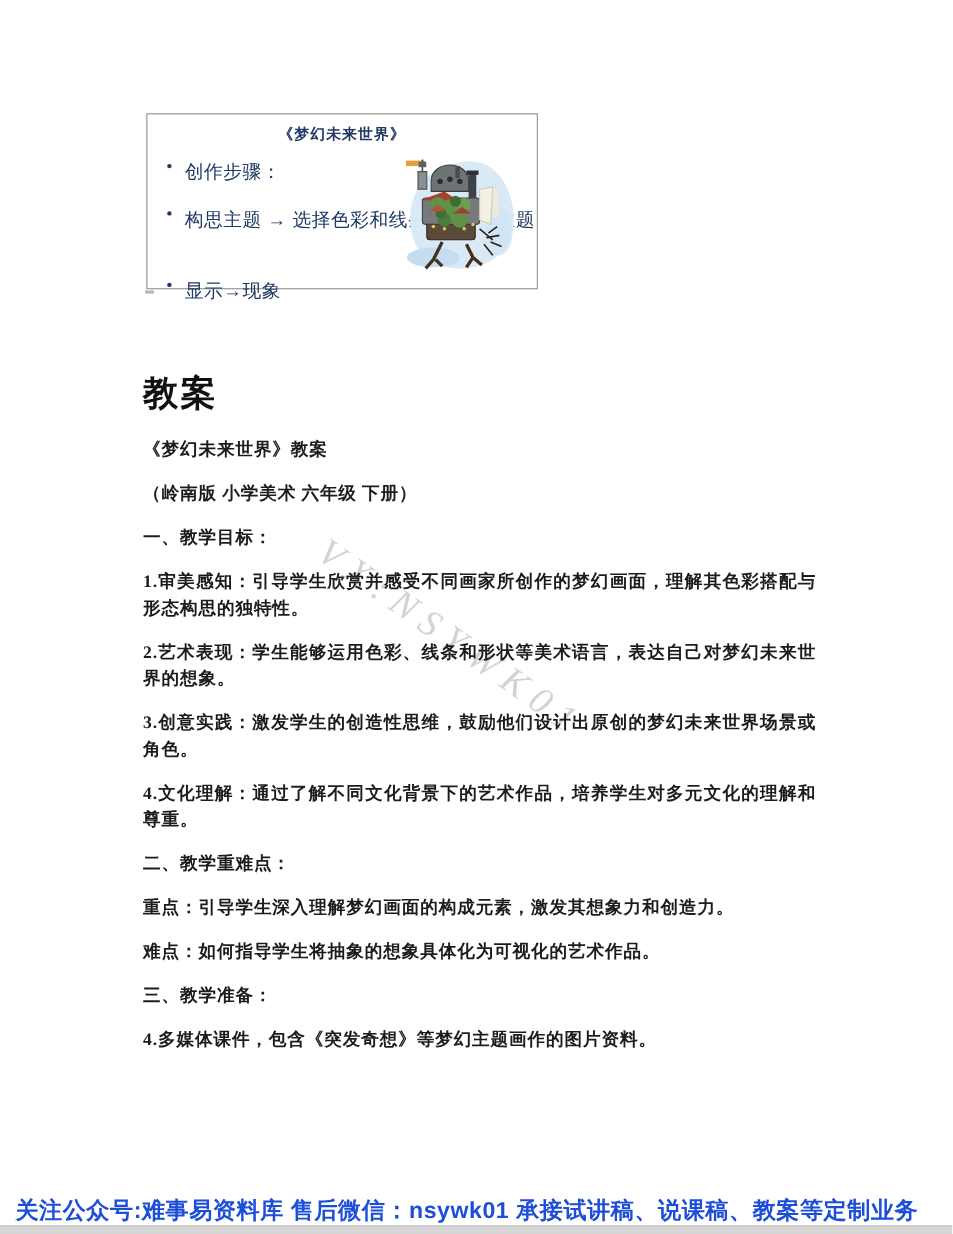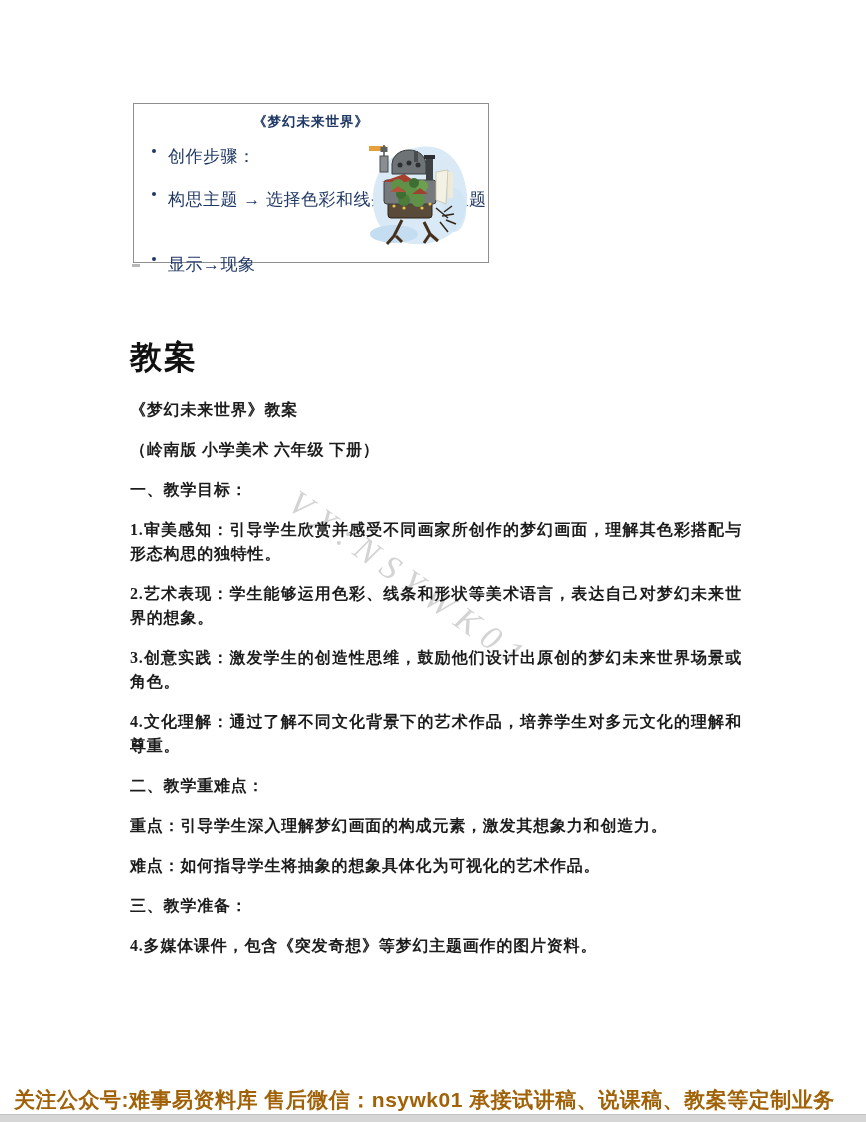--- a/index.html
+++ b/index.html
@@ -135,16 +135,16 @@
       <p class="para">重点：引导学生深入理解梦幻画面的构成元素，激发其想象力和创造力。</p>
 
       <p class="para">难点：如何指导学生将抽象的想象具体化为可视化的艺术作品。</p>
 
       <p class="para">三、教学准备：</p>
 
       <p class="para">4.多媒体课件，包含《突发奇想》等梦幻主题画作的图片资料。</p>
 
     </div>
 
-  <div class="footer" style="color: #a16207;">关注公众号:难事易资料库 售后微信：nsywk01 承接试讲稿、说课稿、教案等定制业务</div>
+  <div class="footer" style="color: #1d4ed8;">关注公众号:难事易资料库 售后微信：nsywk01 承接试讲稿、说课稿、教案等定制业务</div>
   <div class="bottom-strip"></div>
 
 </div>
 
 </body></html>

